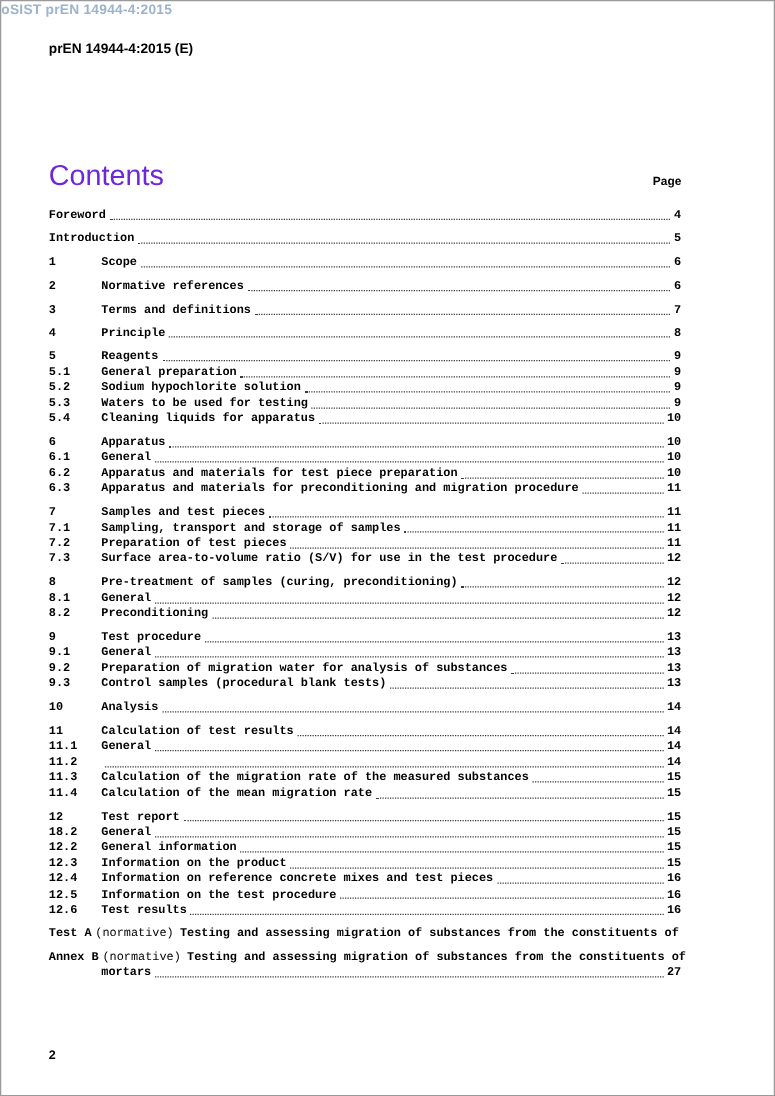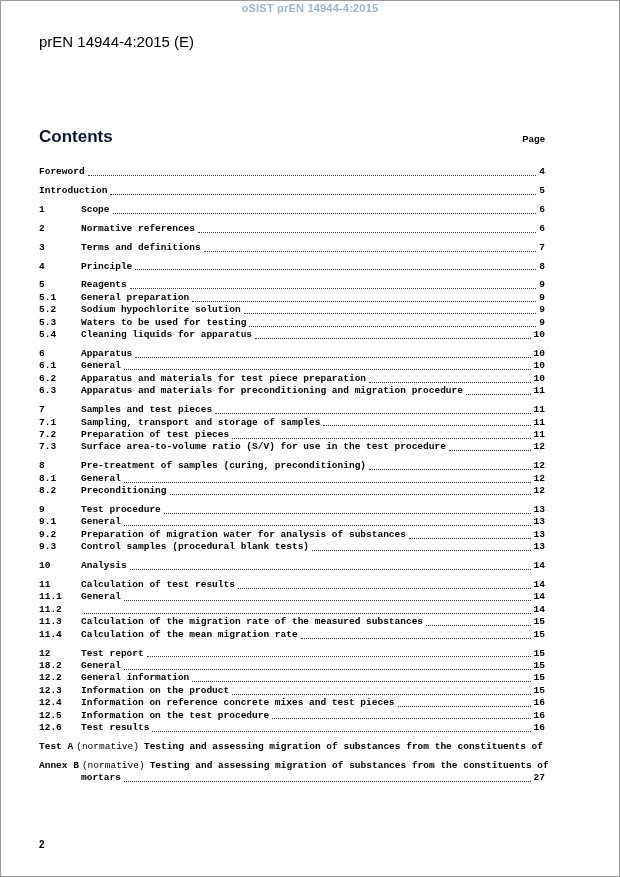--- a/index.html
+++ b/index.html
@@ -15,47 +15,47 @@
     background: #ffffff;
     border: 1px solid #9a9a9a;
     box-sizing: border-box;
     overflow: hidden;
   }
   .watermark {
     position: absolute;
     top: 1px;
     left: 0;
     right: 0;
-    text-align: center;
+    text-align: left;
     font-size: 11px;
     font-weight: bold;
     color: #9db3cc;
     letter-spacing: 0.2px;
   }
   .doc-ref {
     position: absolute;
     top: 32px;
     left: 38px;
-    font-size: 15px;
-    font-weight: normal;
+    font-size: 11px;
+    font-weight: bold;
     color: #000000;
   }
   .contents-head {
     position: absolute;
     top: 126px;
     left: 38px;
     right: 74px;
     display: flex;
     justify-content: space-between;
     align-items: baseline;
   }
   .contents-title {
-    font-size: 17px;
-    font-weight: bold;
-    color: #0f172a;
+    font-size: 23px;
+    font-weight: normal;
+    color: #6d28d9;
   }
   .page-label {
     font-size: 9.5px;
     font-weight: bold;
     color: #000000;
   }
   .toc {
     position: absolute;
     top: 165px;
     left: 38px;

